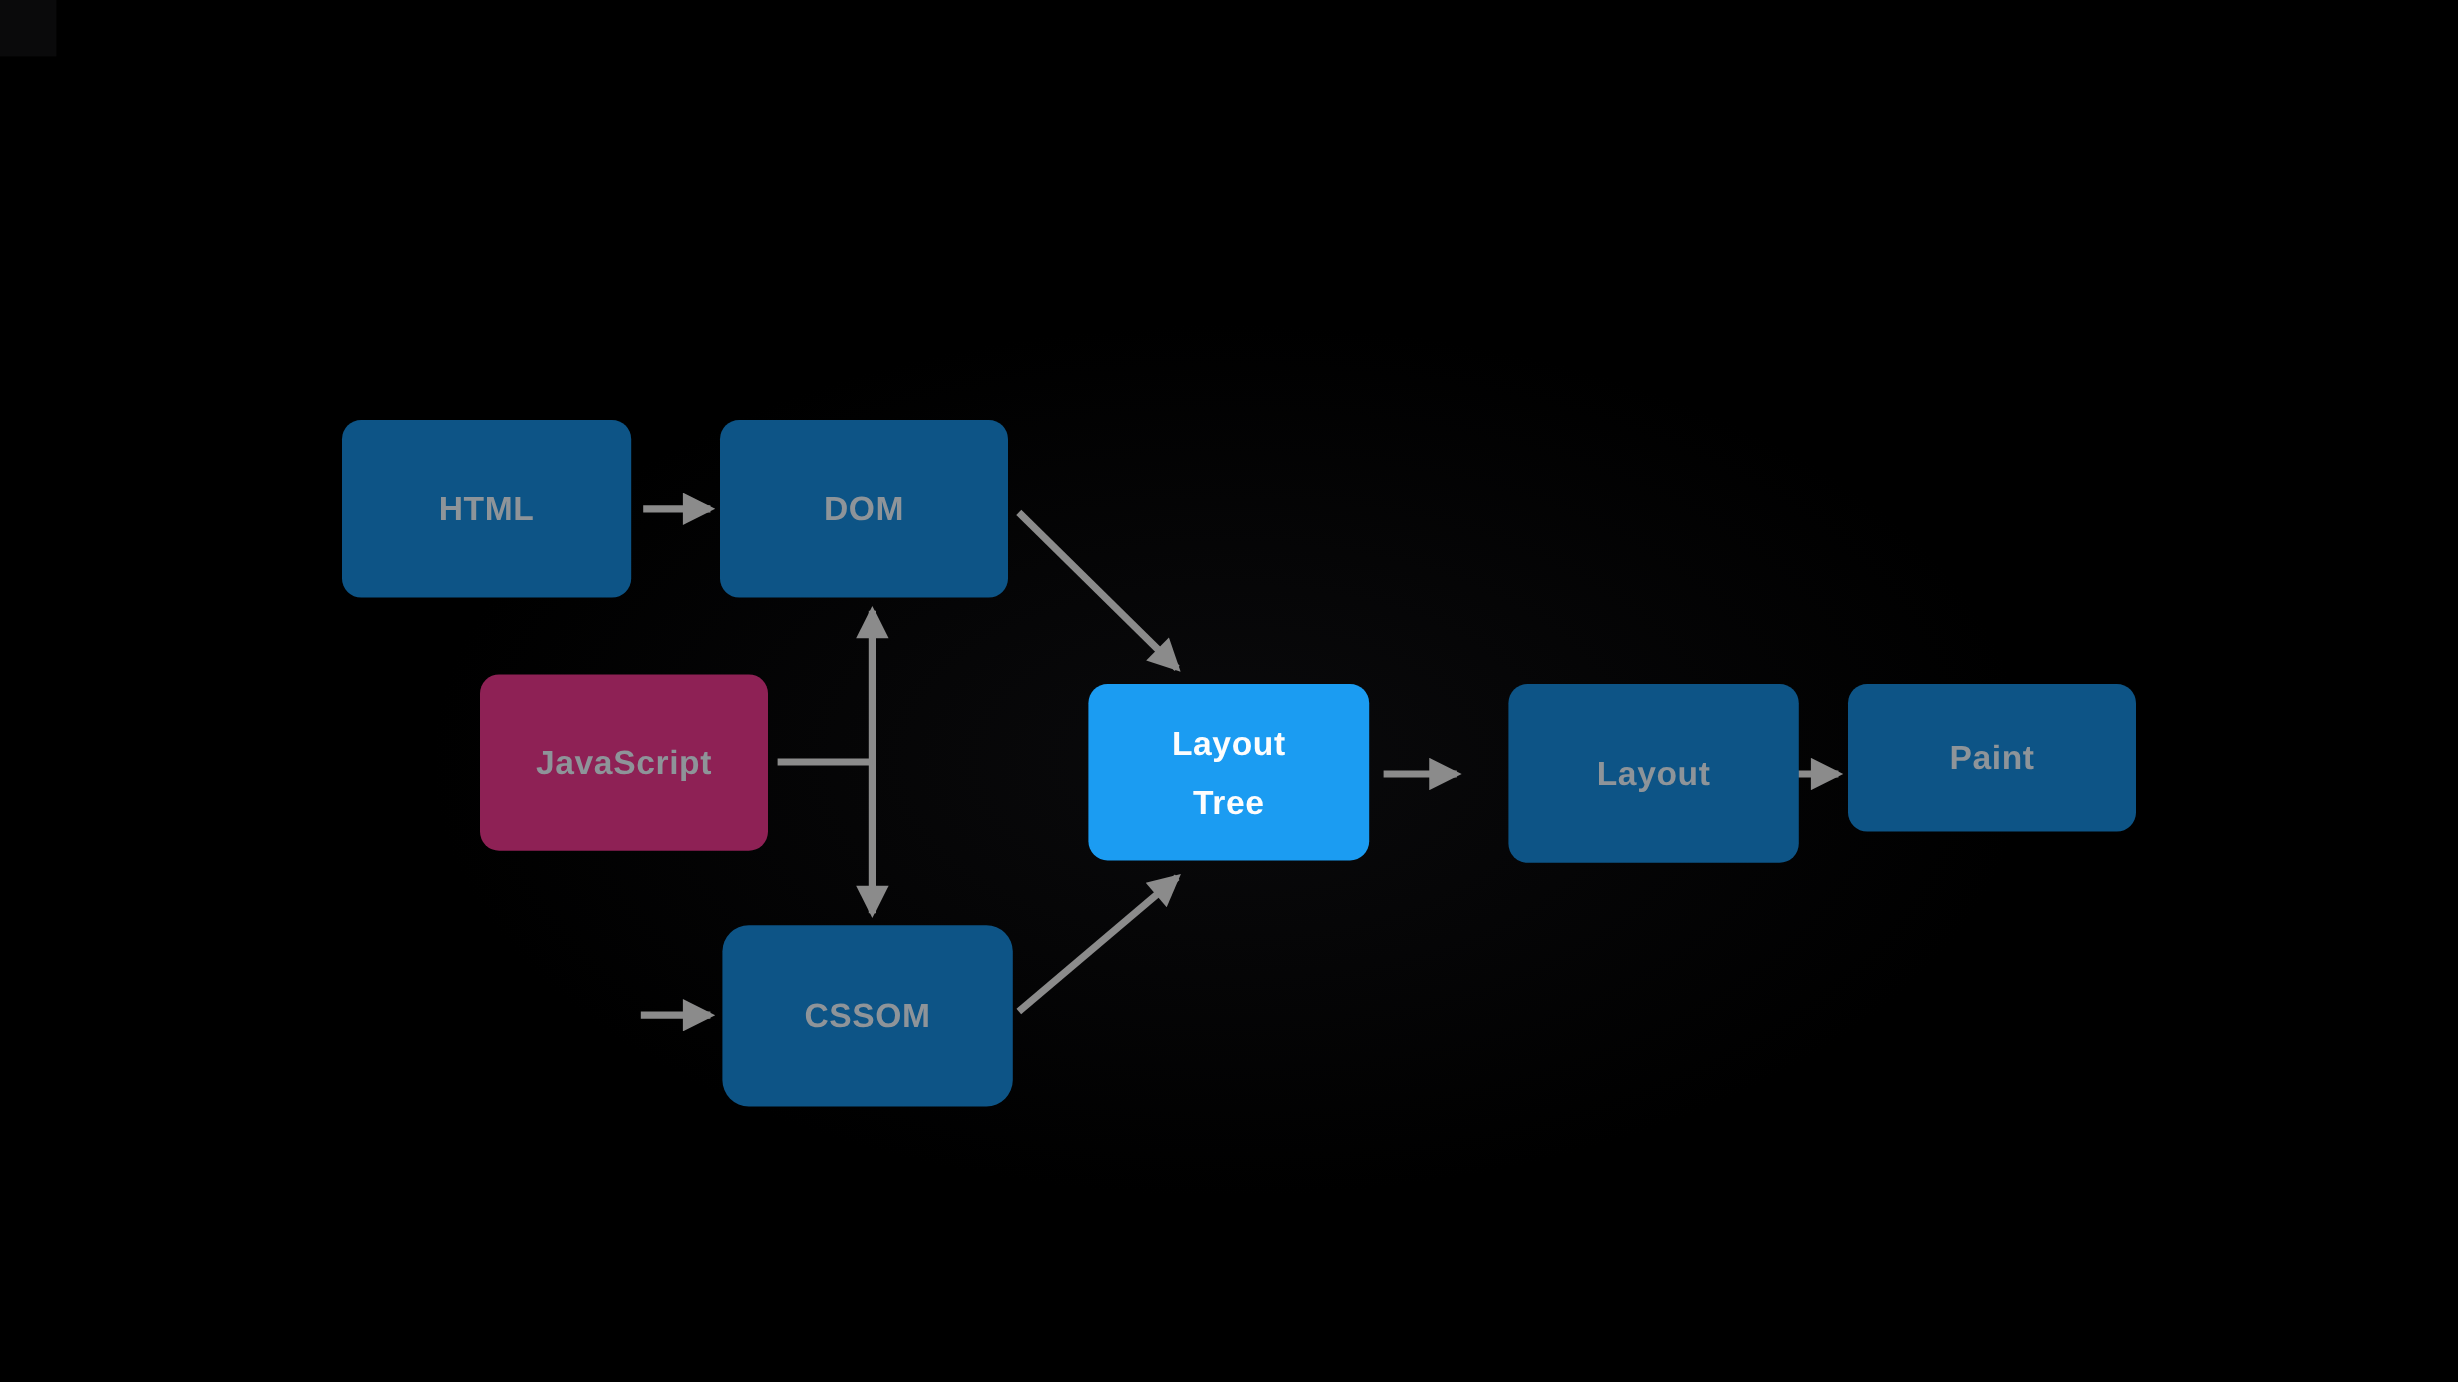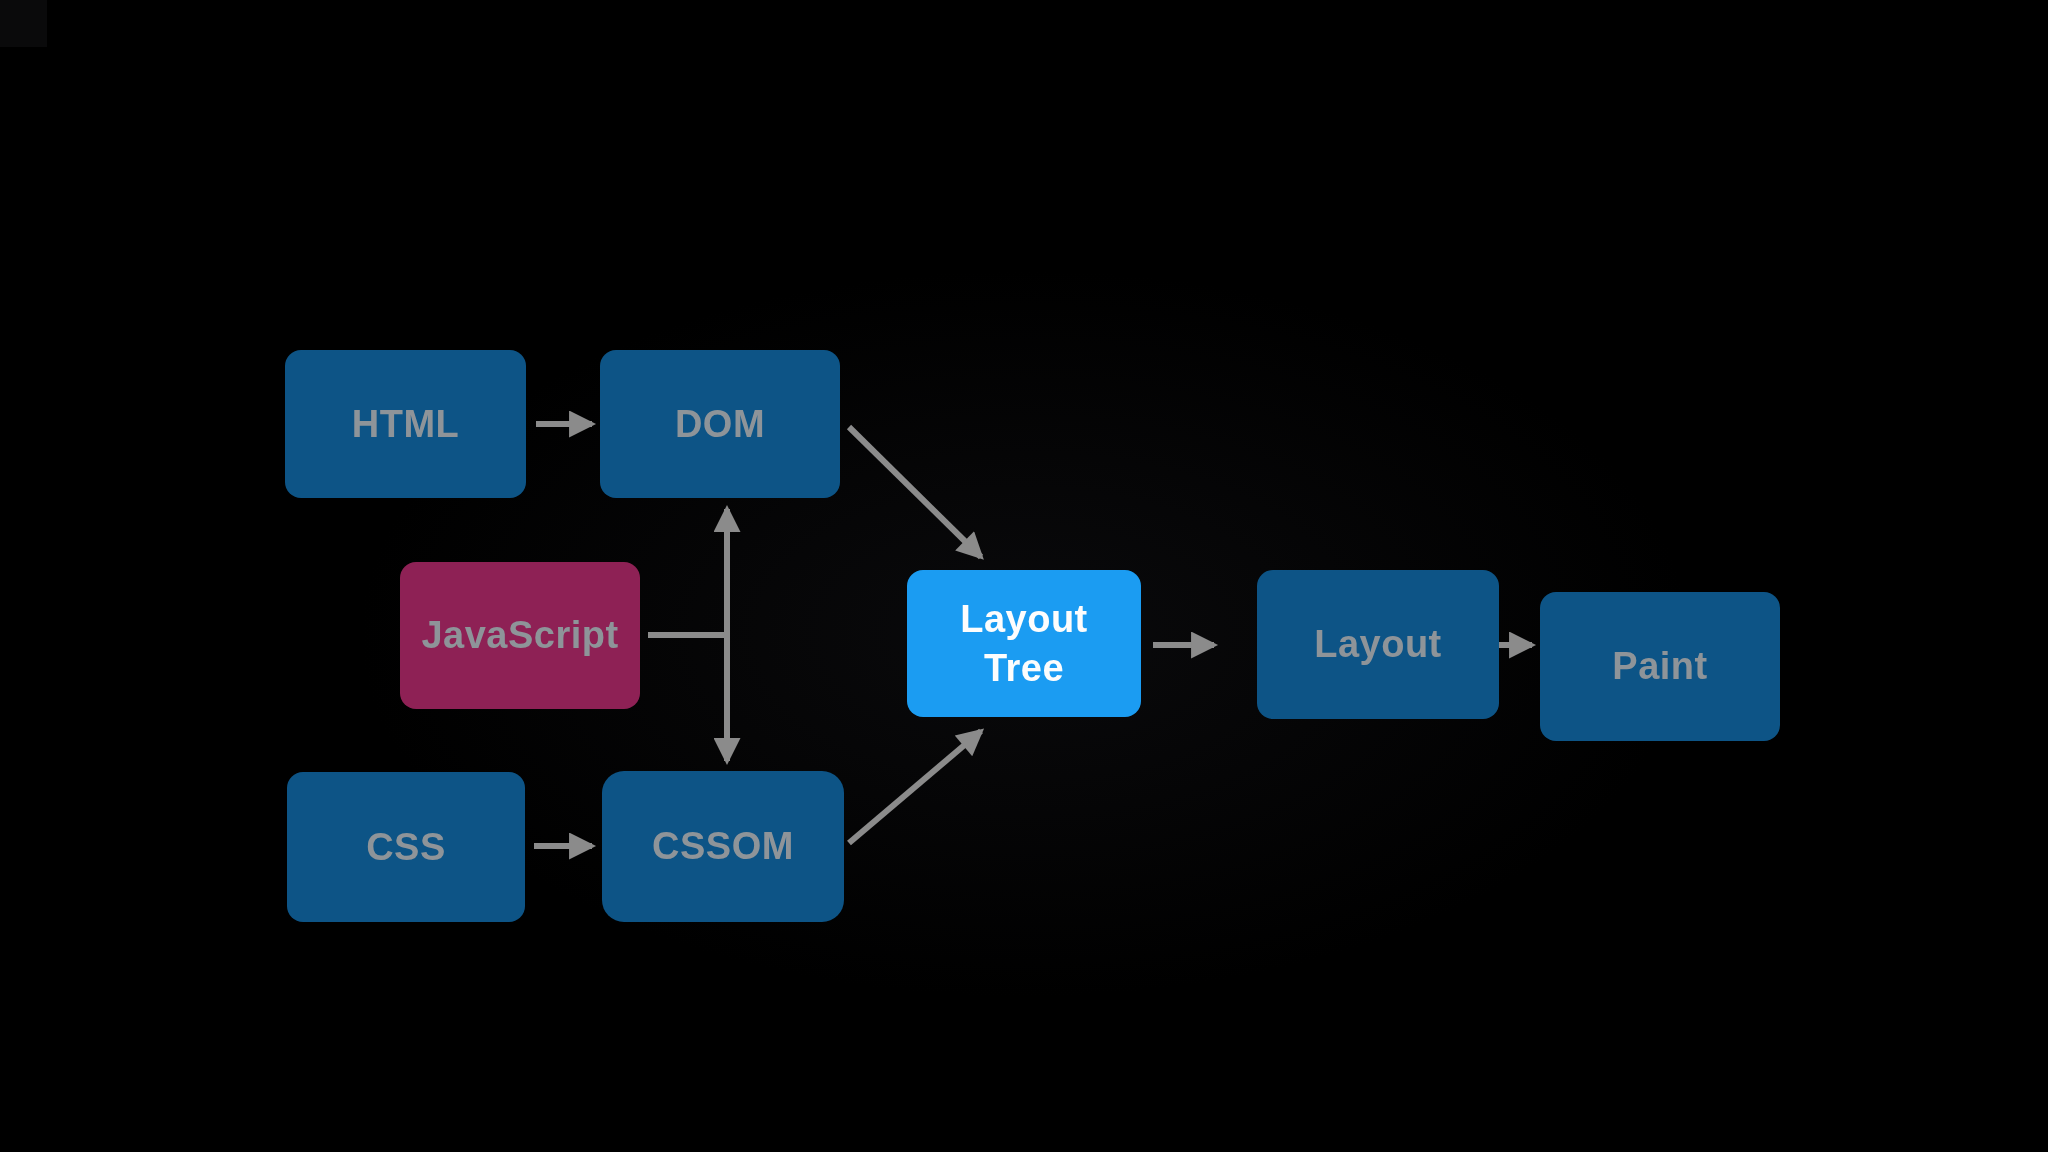--- a/index.html
+++ b/index.html
@@ -37,21 +37,21 @@
   }
   .node {
     position: absolute;
     border-radius: 16px;
     display: flex;
     flex-direction: column;
     align-items: center;
     justify-content: center;
     text-align: center;
     font-weight: bold;
-    font-size: 38px;
+    font-size: 28px;
     letter-spacing: 0.5px;
   }
   .node.dim {
     background: var(--c-node-dim-fill, #0d5486);
     color: var(--c-node-dim-text, #8e9499);
   }
   .node.accent {
     background: var(--c-node-accent-fill, #8e2155);
     color: var(--c-node-dim-text, #8e9499);
   }
@@ -62,21 +62,21 @@
   .node.active .line { line-height: 49px; }
 
   
   #node-html        { left: 285px;  top: 350px; width: 241px; height: 148px; }
   #node-dom         { left: 600px;  top: 350px; width: 240px; height: 148px; }
   #node-javascript  { left: 400px;  top: 562px; width: 240px; height: 147px; }
   #node-css         { left: 287px;  top: 772px; width: 238px; height: 150px; }
   #node-cssom       { left: 602px;  top: 771px; width: 242px; height: 151px; border-radius: 22px; }
   #node-render-tree { left: 907px;  top: 570px; width: 234px; height: 147px; }
   #node-layout      { left: 1257px; top: 570px; width: 242px; height: 149px; }
-  #node-paint       { left: 1540px; top: 592px; width: 240px; height: 149px; }
+  #node-paint       { left: 1540px; top: 570px; width: 240px; height: 123px; }
 </style>
 </head>
 <body>
 
 <div class="stage">
 
   <div class="corner-artifact"></div>
 
   <svg class="connectors" viewBox="0 0 2048 1152" xmlns="http://www.w3.org/2000/svg">
     <defs>
@@ -99,23 +99,20 @@
   </div>
 
   <div class="node dim" id="node-dom">
     <span class="line">DOM</span>
   </div>
 
   <div class="node accent" id="node-javascript">
     <span class="line">JavaScript</span>
   </div>
 
-  <div class="node dim" id="node-css">
-    <span class="line">CSS</span>
-  </div>
 
   <div class="node dim" id="node-cssom">
     <span class="line">CSSOM</span>
   </div>
 
   <div class="node active" id="node-render-tree">
     <span class="line">Layout</span>
     <span class="line">Tree</span>
   </div>
 

